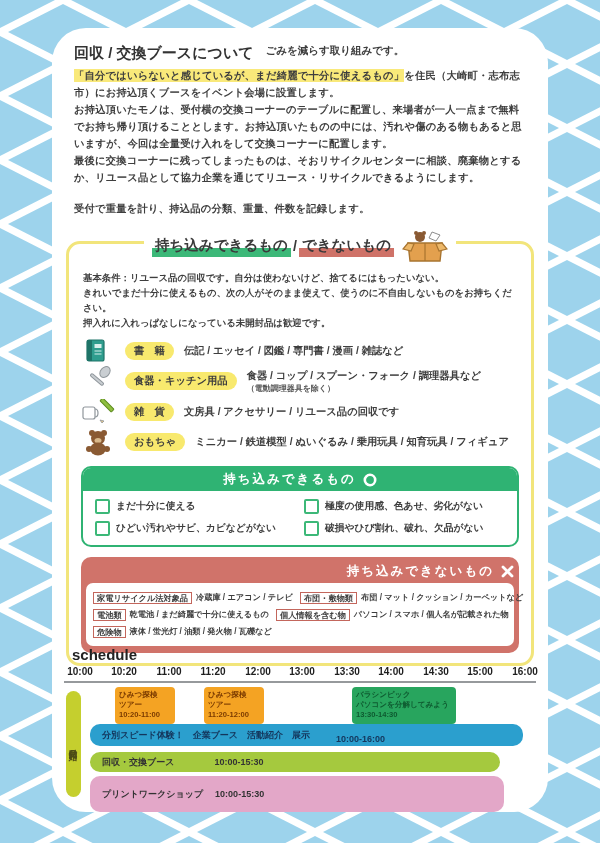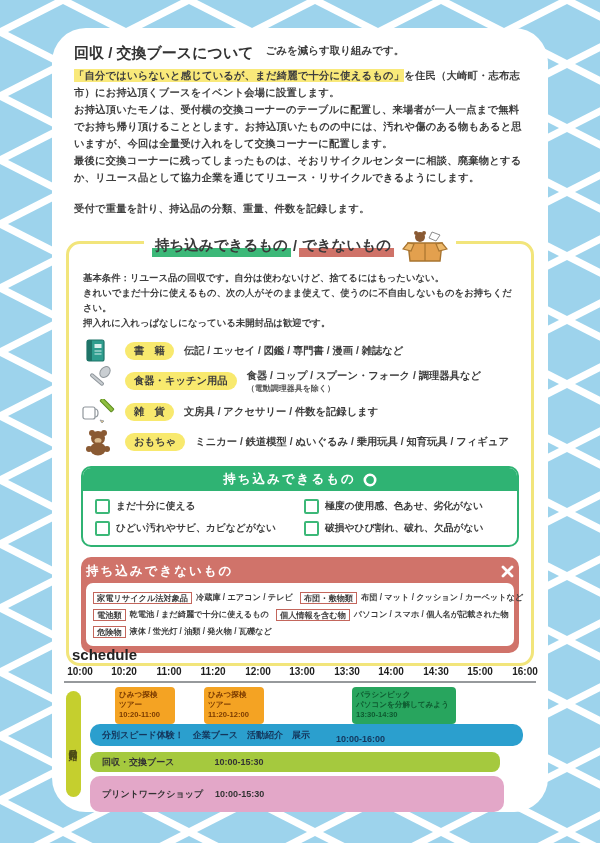--- a/index.html
+++ b/index.html
@@ -53,21 +53,21 @@
     background:#2fb373;color:#fff;text-align:center;font-weight:bold;font-size:12.5px;
     padding:3px 0;letter-spacing:2px;display:flex;align-items:center;justify-content:center;
   }
   .ok-grid{display:grid;grid-template-columns:1fr 1fr;gap:7px 8px;padding:8px 12px 9px;}
   .ok-item{display:flex;align-items:center;font-size:9.8px;font-weight:bold;white-space:nowrap;}
   .chk{width:11px;height:11px;border:2px solid #3cb878;border-radius:2px;background:#fff;margin-right:6px;flex-shrink:0;}
   
   .ng-box{background:#d0736a;border-radius:10px;margin:10px 2px 0;padding:2px 5px 7px;}
   .ng-header{
     color:#fff;text-align:center;font-weight:bold;font-size:12.5px;padding:4px 0 3px;
-    letter-spacing:2px;display:flex;align-items:center;justify-content:space-between;
+    letter-spacing:2px;display:flex;align-items:center;justify-content:flex-end;
   }
   .ng-panel{background:#fff;border-radius:7px;padding:6px 7px;}
   .ng-line{font-size:8.2px;font-weight:bold;line-height:17px;white-space:nowrap;color:#3e3e3e;}
   .ng-tag{border:1.2px solid #c3665c;padding:0.5px 3px;margin-right:4px;}
   .ng-items{margin-right:7px;}
   .mark-icon{margin-left:7px;}
   .sr{position:absolute;width:1px;height:1px;overflow:hidden;clip-path:inset(50%);}
   
   .schedule{position:absolute;left:12px;right:12px;bottom:12px;height:152px;}
   .sch-title{position:absolute;left:8px;top:-2px;font-size:15px;font-weight:bold;color:#222;}
@@ -79,21 +79,21 @@
   }
   .sch-pill span{writing-mode:vertical-rl;font-size:8.5px;font-weight:bold;color:#4c4a17;letter-spacing:1px;}
   .ev{position:absolute;top:39px;height:31px;border-radius:4px;padding:3px 4px;box-sizing:content-box;
       font-size:7.6px;font-weight:bold;line-height:1.3;overflow:hidden;}
   .ev-orange{background:#f4a323;color:#7b3b00;}
   .ev-green{background:#28a55e;color:#0e5a30;}
   .ev div{white-space:nowrap;}
   .bar{position:absolute;left:26px;border-radius:10px;display:flex;align-items:center;
        font-size:9px;font-weight:bold;padding:0 12px;box-sizing:border-box;white-space:nowrap;}
   .bar-blue{top:76px;height:22px;width:433px;background:#2b9fce;color:#14365c;}
-  .bar-green{top:104px;height:20px;width:410px;background:#a5c93e;color:#333;border-radius:8px;}
+  .bar-green{top:104px;height:20px;width:410px;background:#a5c93e;color:#333;}
   .bar-pink{top:128px;height:36px;width:414px;background:#e3a7c8;color:#333;}
   .bar-blue .bar-time{margin-left:26px;margin-top:8px;}
   .bar-green .bar-time{margin-left:40px;}
   .bar-pink .bar-time{margin-left:12px;}
 </style>
 </head>
 <body>
 
 <div class="page">
 
@@ -181,21 +181,21 @@
         <div class="cat-row">
           <span class="cat-icon">
             <svg width="40" height="26" viewBox="0 0 40 26">
               <rect x="4" y="8" width="12" height="12" rx="2" fill="#ffffff" stroke="#8f969b" stroke-width="1.2"></rect>
               <path d="M16 10 c4 0 4 8 0 8" fill="none" stroke="#8f969b" stroke-width="1.2"></path>
               <rect x="20" y="4" width="16" height="4" rx="1" transform="rotate(45 28 6)" fill="#8fbf3f" stroke="#5f8c22" stroke-width="1"></rect>
               <path d="M21 21 l4 1 -2 2 Z" fill="#e8c98a" stroke="#8f969b" stroke-width=".8"></path>
             </svg>
           </span>
           <span class="cat-label">雑　貨</span>
-          <span class="cat-items">文房具 / アクセサリー / 件数を記録します</span>
+          <span class="cat-items">文房具 / アクセサリー / リユース品の回収です</span>
         </div>
 
         <div class="cat-row">
           <span class="cat-icon">
             <svg width="40" height="28" viewBox="0 0 40 28">
               <circle cx="13" cy="5" r="3" fill="#8a5a33"></circle>
               <circle cx="25" cy="5" r="3" fill="#8a5a33"></circle>
               <circle cx="19" cy="10" r="7" fill="#8a5a33"></circle>
               <ellipse cx="19" cy="12.5" rx="3.5" ry="2.5" fill="#d9b98c"></ellipse>
               <ellipse cx="19" cy="21" rx="8" ry="6.5" fill="#8a5a33"></ellipse>

